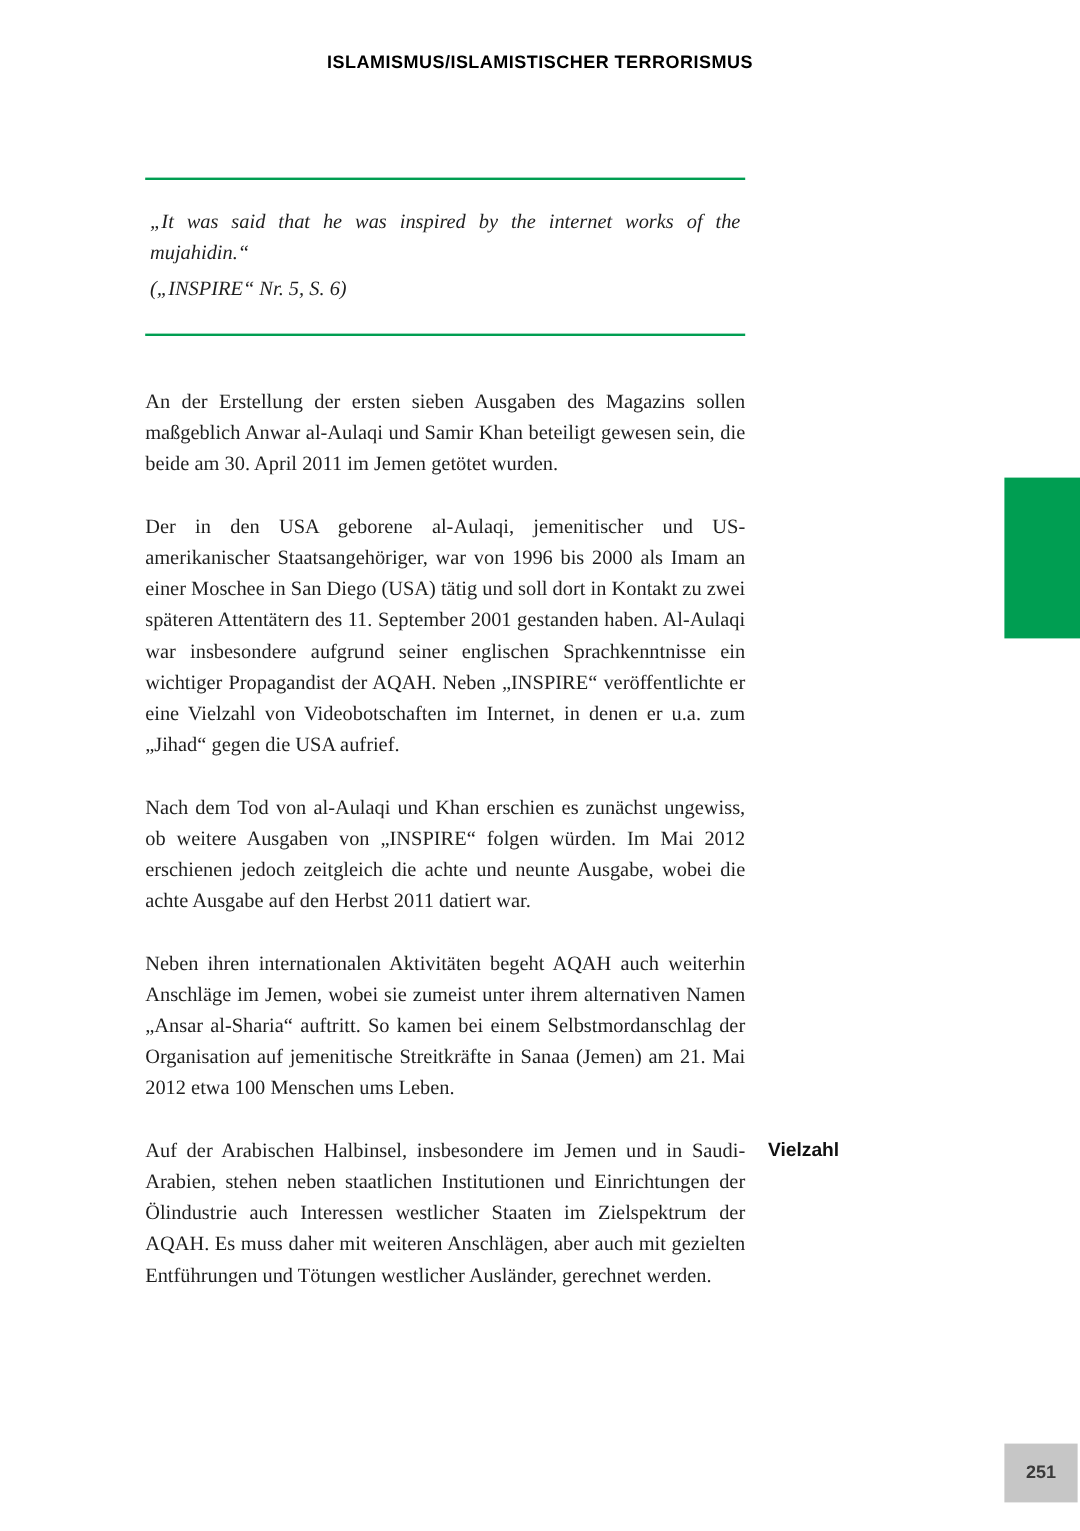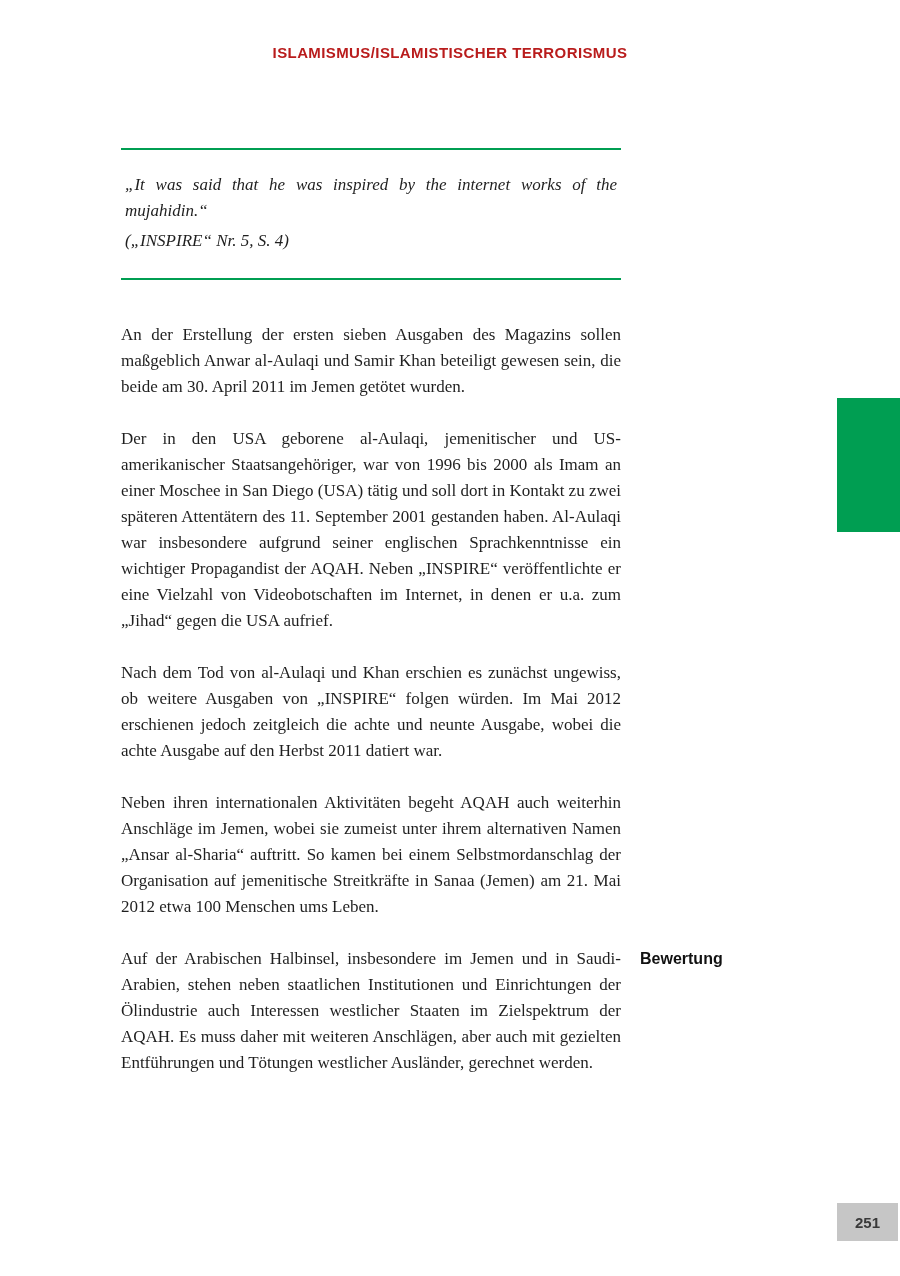--- a/index.html
+++ b/index.html
@@ -18,21 +18,21 @@
   .header {
     position: absolute;
     top: 44px;
     left: 0;
     width: 100%;
     text-align: center;
     font-family: "Liberation Sans", sans-serif;
     font-size: 15px;
     letter-spacing: 0.4px;
     font-weight: 600;
-    color: #b91c1c;
+    color: #000000;
   }
   .content {
     position: absolute;
     top: 110px;
     left: 121px;
     width: 500px;
     font-family: "Liberation Serif", serif;
     font-size: 17px;
     line-height: 26px;
     text-align: justify;
@@ -76,21 +76,21 @@
     right: 0;
     width: 63px;
     height: 134px;
     background: var(--accent-green, #009E52);
   }
   .page-number {
     position: absolute;
     top: 1203px;
     left: 837px;
     width: 61px;
-    height: 38px;
+    height: 49px;
     background: var(--page-number-bg, #C6C6C6);
     display: flex;
     align-items: center;
     justify-content: center;
     font-family: "Liberation Sans", sans-serif;
     font-size: 15px;
     font-weight: bold;
     color: #3a3a3a;
   }
 </style>
@@ -99,34 +99,34 @@
 
 <div class="page">
 
   <div class="header">ISLAMISMUS/ISLAMISTISCHER TERRORISMUS</div>
 
   <div class="content">
 
 
     <div class="quote">
       <p>„It was said that he was inspired by the internet works of the mujahidin.“</p>
-      <p>(„INSPIRE“ Nr. 5, S. 4)</p>
+      <p>(„INSPIRE“ Nr. 5, S. 6)</p>
     </div>
 
     <p>An der Erstellung der ersten sieben Ausgaben des Magazins sollen maßgeblich Anwar al-Aulaqi und Samir Khan beteiligt gewesen sein, die beide am 30. April 2011 im Jemen getötet wurden.</p>
 
     <p>Der in den USA geborene al-Aulaqi, jemenitischer und US-amerikanischer Staatsangehöriger, war von 1996 bis 2000 als Imam an einer Moschee in San Diego (USA) tätig und soll dort in Kontakt zu zwei späteren Attentätern des 11. September 2001 gestanden haben. Al-Aulaqi war insbesondere aufgrund seiner englischen Sprachkenntnisse ein wichtiger Propagandist der AQAH. Neben „INSPIRE“ veröffentlichte er eine Vielzahl von Videobotschaften im Internet, in denen er u.a. zum „Jihad“ gegen die USA aufrief.</p>
 
     <p>Nach dem Tod von al-Aulaqi und Khan erschien es zunächst ungewiss, ob weitere Ausgaben von „INSPIRE“ folgen würden. Im Mai 2012 erschienen jedoch zeitgleich die achte und neunte Ausgabe, wobei die achte Ausgabe auf den Herbst 2011 datiert war.</p>
 
     <p>Neben ihren internationalen Aktivitäten begeht AQAH auch weiterhin Anschläge im Jemen, wobei sie zumeist unter ihrem alternativen Namen „Ansar al-Sharia“ auftritt. So kamen bei einem Selbstmordanschlag der Organisation auf jemenitische Streitkräfte in Sanaa (Jemen) am 21. Mai 2012 etwa 100 Menschen ums Leben.</p>
 
     <div class="assessment-row">
       <p>Auf der Arabischen Halbinsel, insbesondere im Jemen und in Saudi-Arabien, stehen neben staatlichen Institutionen und Einrichtungen der Ölindustrie auch Interessen westlicher Staaten im Zielspektrum der AQAH. Es muss daher mit weiteren Anschlägen, aber auch mit gezielten Entführungen und Tötungen westlicher Ausländer, gerechnet werden.</p>
-      <span class="margin-note">Bewertung</span>
+      <span class="margin-note">Vielzahl</span>
     </div>
 
   </div>
 
   <div class="green-tab"></div>
 
   <div class="page-number">
     <span>251</span>
   </div>
 

